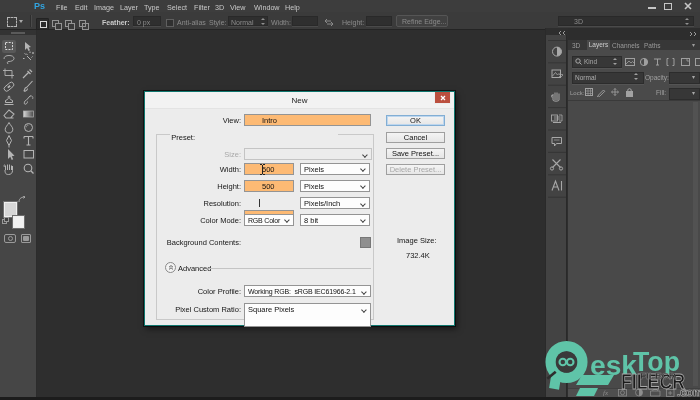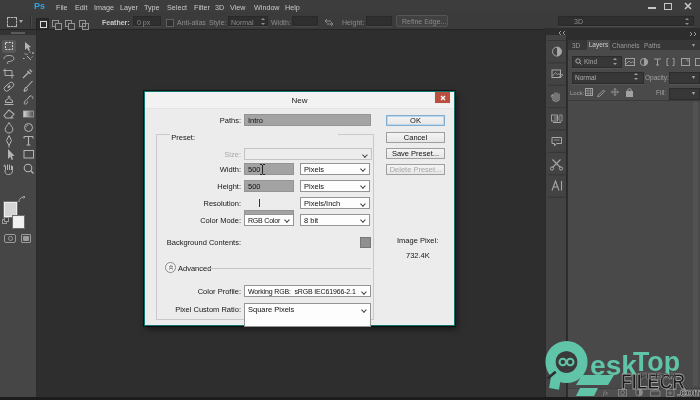--- a/index.html
+++ b/index.html
@@ -18,21 +18,21 @@
   .spin i.d{bottom:0.5px;border-top:2.5px solid #909090;}
   
   #toolbar{left:0;top:30px;width:37px;height:367px;background:#464646;border-right:1px solid #2c2c2c;box-sizing:border-box;}
   
   #dockstrip{left:545px;top:28px;width:22px;height:369px;background:#434343;border-left:1px solid #2a2a2a;border-right:1px solid #292929;box-sizing:border-box;}
   #layers{left:568px;top:28px;width:132px;height:369px;background:#4a4a4a;}
   .recess{position:absolute;background:#373737;border:1px solid #2c2c2c;box-shadow:0 1px 0 rgba(255,255,255,0.06);}
   
   #dlg{left:144px;top:91px;width:311px;height:235px;background:#ececec;border:1px solid #0f766e;box-sizing:border-box;box-shadow:0 0 0 1px rgba(0,0,0,0.55),2px 3px 6px rgba(0,0,0,0.5);font-size:7.5px;color:#151515;}
   .lbl{position:absolute;text-align:right;}
-  .inp{position:absolute;background:#a3a3a3;border:1px solid #949494;box-sizing:border-box;font-size:7.5px;color:#111;padding-left:3px;line-height:11px;}
+  .inp{position:absolute;background:#fdba74;border:1px solid #949494;box-sizing:border-box;font-size:7.5px;color:#111;padding-left:17px;line-height:11px;}
   .dd{position:absolute;background:#fdfdfd;border:1px solid #949494;box-sizing:border-box;font-size:7.5px;color:#111;padding-left:3px;line-height:11px;}
   .dd:after{content:"";position:absolute;right:4.5px;top:3.8px;width:2.8px;height:2.8px;border-right:1.1px solid #3c3c3c;border-bottom:1.1px solid #3c3c3c;transform:rotate(45deg);}
   .btn{position:absolute;left:241px;width:59px;height:11px;background:linear-gradient(#f4f4f4,#e6e6e6);border:1px solid #9f9f9f;box-sizing:border-box;text-align:center;font-size:7.5px;line-height:9px;color:#111;}
   .disab{color:#a8a8a8;}
   .gline{position:absolute;background:#c9c9c9;}
 </style>
 </head>
 <body>
 <div id="app">
 
@@ -311,21 +311,21 @@
     <svg class="abs" style="left:294.5px;top:3px;" width="6" height="6" viewBox="0 0 6 6">
         <path d="M1 1 L5 5 M5 1 L1 5" stroke="#fff" stroke-width="1.3"></path>
       </svg>
 
     <div class="gline" style="left:11px;top:42px;width:14px;height:1px;"></div>
     <div class="gline" style="left:193px;top:42px;width:36px;height:1px;"></div>
     <div class="gline" style="left:11px;top:42px;width:1px;height:185px;"></div>
     <div class="gline" style="left:228px;top:42px;width:1px;height:185px;"></div>
     <div class="gline" style="left:11px;top:227px;width:218px;height:1px;"></div>
 
-    <span class="lbl" style="left:40px;top:24px;width:56px;">Paths:</span>
+    <span class="lbl" style="left:40px;top:24px;width:56px;">View:</span>
     <span class="inp" style="left:99px;top:22px;width:127px;height:12px;">Intro</span>
 
     <span class="lbl" style="left:0px;top:41px;width:50px;">Preset:</span>
 
     <span class="lbl disab" style="left:40px;top:58px;width:56px;">Size:</span>
     <span class="dd disab" style="left:99px;top:56px;width:128px;height:12px;background:#ececec;border-color:#c4c4c4;"></span>
 
     <span class="lbl" style="left:40px;top:72.5px;width:56px;">Width:</span>
     <span class="inp" style="left:99px;top:70.5px;width:50px;height:12px;">500</span>
     <span class="dd" style="left:155px;top:70.5px;width:70px;height:12px;">Pixels</span>
@@ -357,21 +357,21 @@
     <span class="dd" style="left:99px;top:193px;width:127px;height:12px;font-size:7px;letter-spacing:-0.15px;">Working RGB:&nbsp; sRGB IEC61966-2.1</span>
 
     <span class="lbl" style="left:20px;top:213px;width:76px;">Pixel Custom Ratio:</span>
     <span class="dd" style="left:99px;top:211px;width:127px;height:24px;">Square Pixels</span>
 
     <span class="btn" style="top:23px;border-color:#82aed4;box-shadow:0 0 0 1px #bdd6ee inset;">OK</span>
     <span class="btn" style="top:40px;">Cancel</span>
     <span class="btn" style="top:56px;">Save Preset...</span>
     <span class="btn disab" style="top:72px;">Delete Preset...</span>
 
-    <span class="abs" style="left:252px;top:144px;">Image Pixel:</span>
+    <span class="abs" style="left:252px;top:144px;">Image Size:</span>
     <span class="abs" style="left:261px;top:159px;">732.4K</span>
 
     <span class="abs" style="left:117px;top:72.5px;width:1px;height:9px;background:#222;"></span>
     <span class="abs" style="left:115px;top:71.5px;width:2px;height:1px;background:#222;"></span>
       <span class="abs" style="left:118px;top:71.5px;width:2px;height:1px;background:#222;"></span>
     <span class="abs" style="left:115px;top:81.5px;width:2px;height:1px;background:#222;"></span>
       <span class="abs" style="left:118px;top:81.5px;width:2px;height:1px;background:#222;"></span>
   </div>
 
   <div class="abs" id="wm" style="left:530px;top:330px;width:170px;height:70px;">

